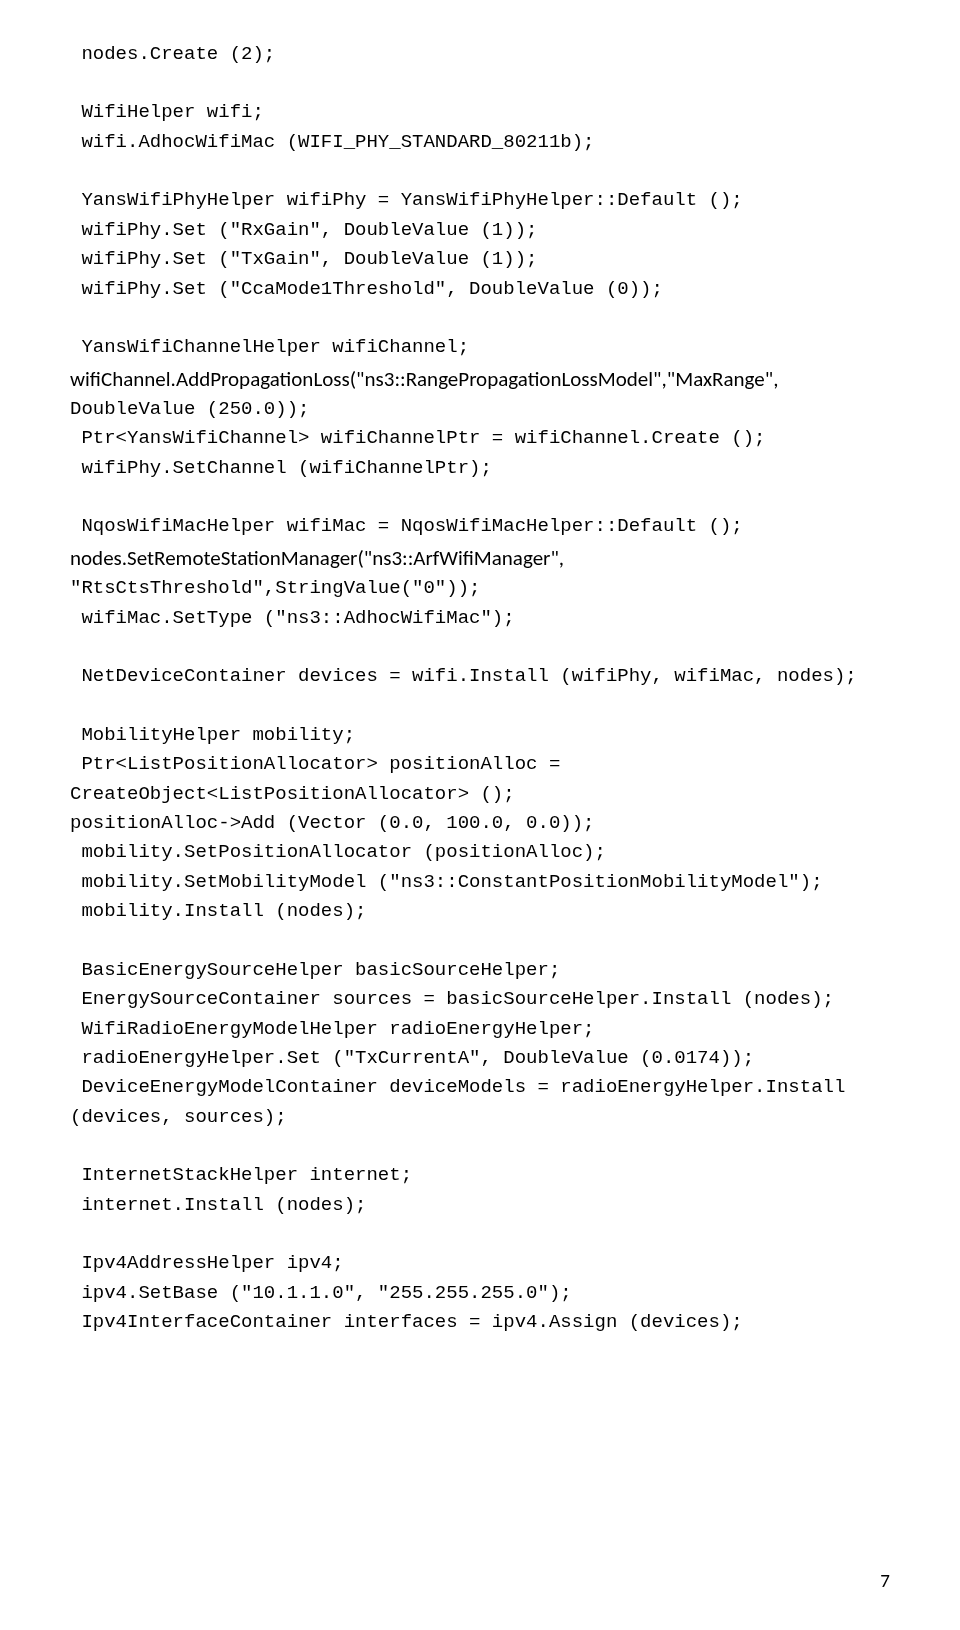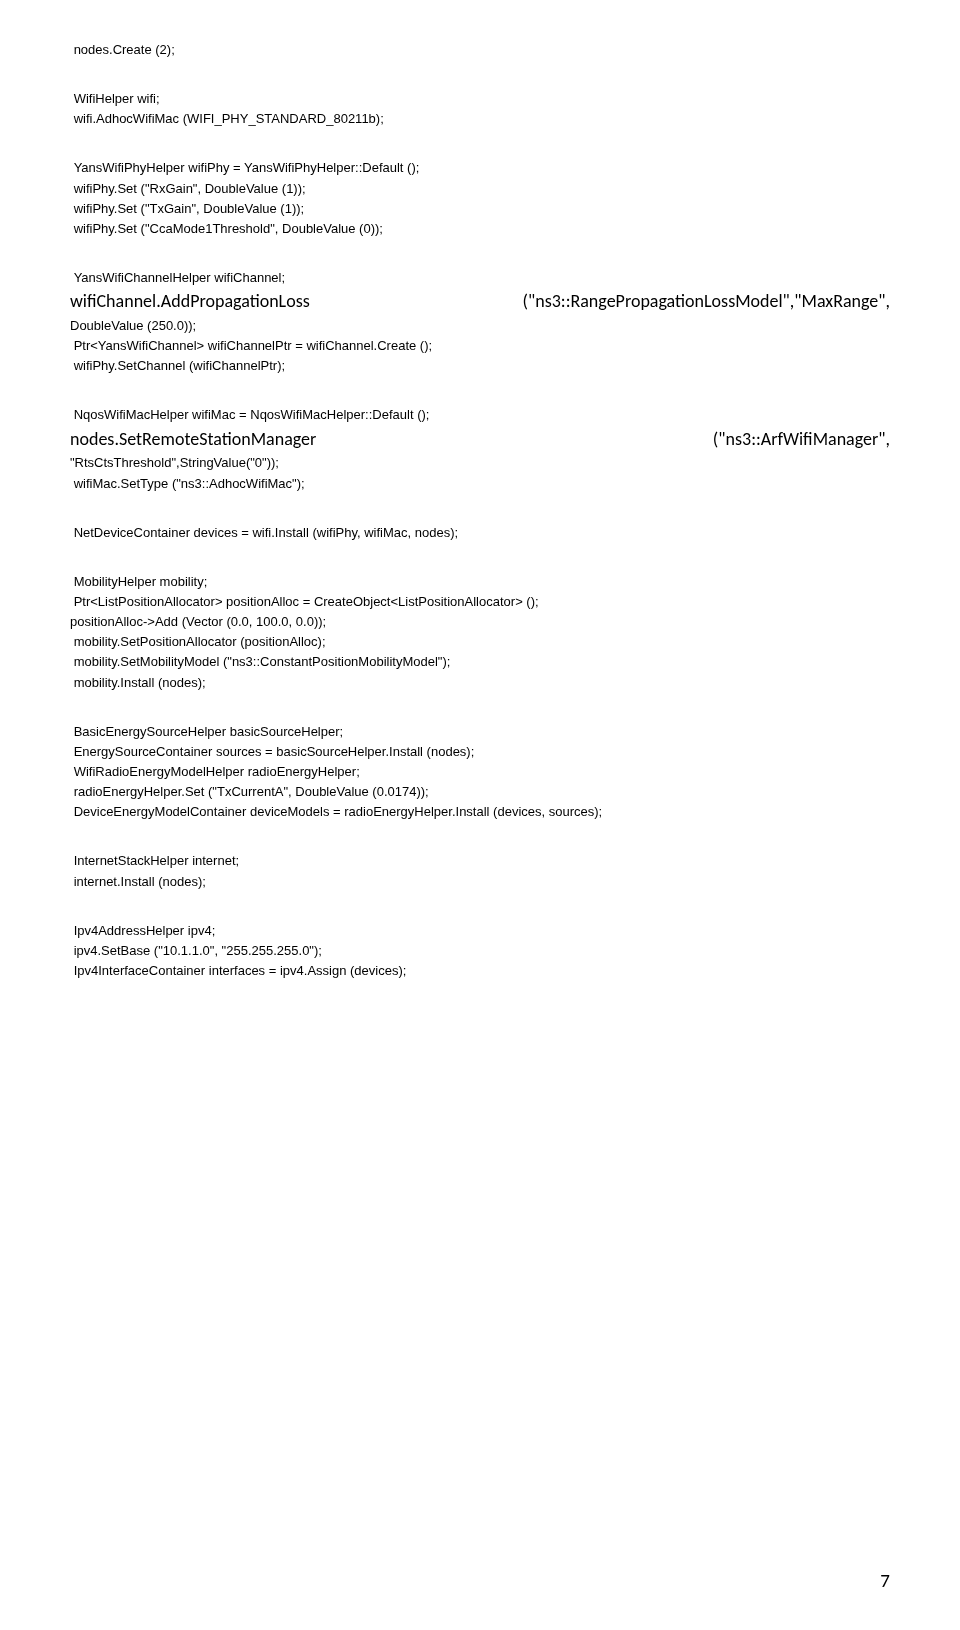--- a/index.html
+++ b/index.html
@@ -6,30 +6,29 @@
     html, body { width: 960px; height: 1630px; background: #fff; font-family: Calibri, "Segoe UI", Arial, sans-serif; }
     .page {
       width: 960px;
       height: 1630px;
       background: #fff;
       padding: 40px 70px 40px 70px;
       position: relative;
       color: #000;
     }
     .code-block {
-      font-size: 13px;
+      font-size: 19px;
       line-height: 1.55;
       white-space: pre-wrap;
       word-wrap: break-word;
-      font-family: Liberation Sans, sans-serif;
+      font-family: Liberation Mono, monospace;
     }
     .spread-line {
       display: flex;
-      justify-content: space-between;
-      font-size: 18px;
+      font-size: 21px;
       line-height: 1.55;
     }
     .page-num {
       position: absolute;
       bottom: 38px;
       right: 70px;
       font-size: 19px;
       color: #000;
     }
     .para-gap {

